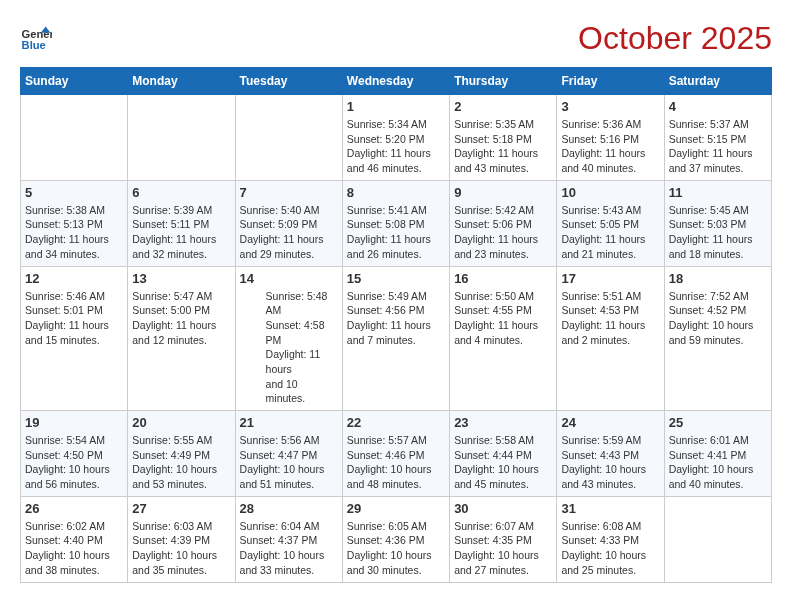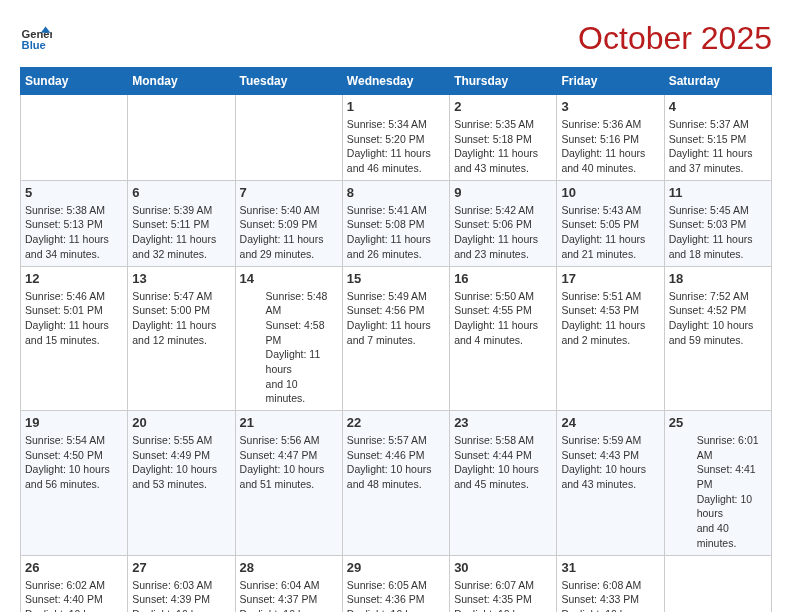--- a/index.html
+++ b/index.html
@@ -282,21 +282,21 @@
         </td>
         <td>
           <div class="cell-day">24</div>
           <div class="cell-info" style="white-space: pre-line;">Sunrise: 5:59 AM
 Sunset: 4:43 PM
 Daylight: 10 hours
 and 43 minutes.</div>
         </td>
         <td>
           <div class="cell-day">25</div>
-          <div class="cell-info" style="white-space: pre-line; margin-left: 28px;">Sunrise: 6:01 AM
+          <div class="cell-info" style="white-space: pre-line;">Sunrise: 6:01 AM
 Sunset: 4:41 PM
 Daylight: 10 hours
 and 40 minutes.</div>
         </td>
       </tr>
       <tr>
         <td>
           <div class="cell-day">26</div>
           <div class="cell-info" style="white-space: pre-line;">Sunrise: 6:02 AM
 Sunset: 4:40 PM

